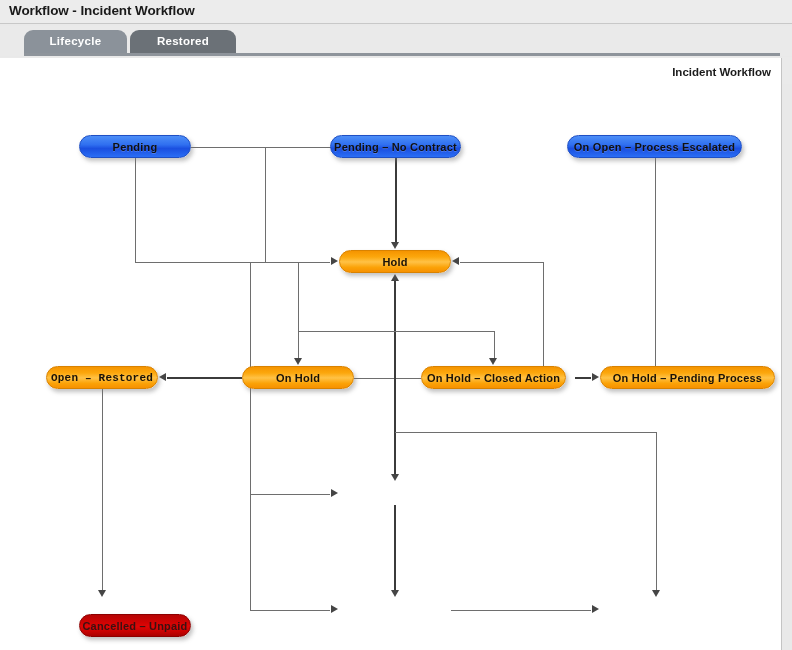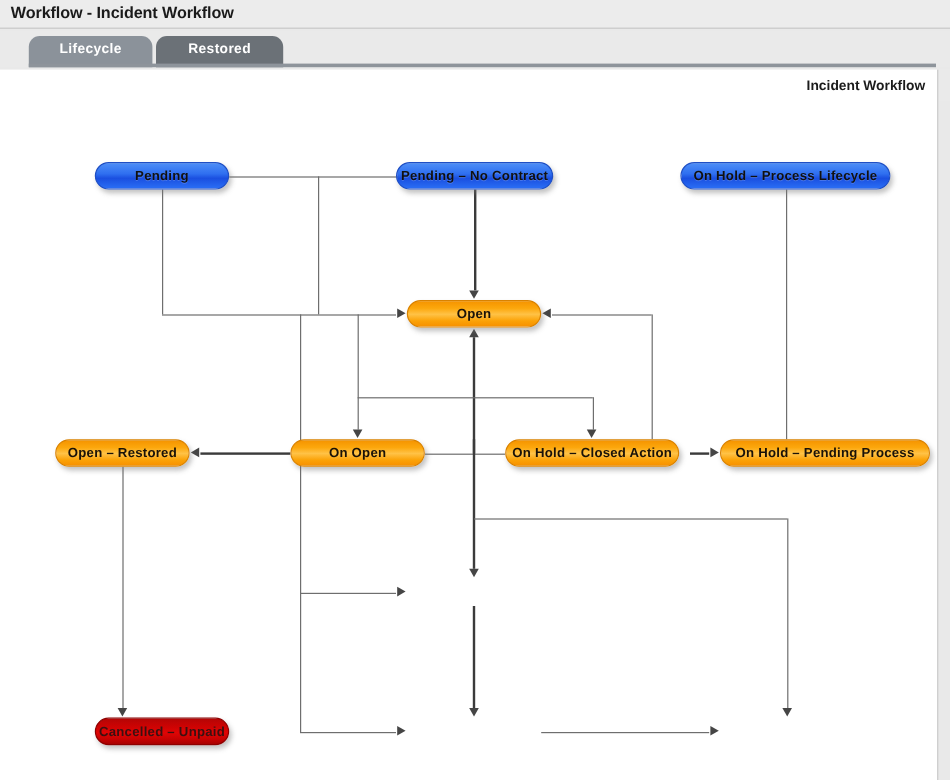--- a/index.html
+++ b/index.html
@@ -144,20 +144,21 @@
   }
   .node.orange {
     background: linear-gradient(to bottom, #f59400 0%, #fca70c 28%, #ffc246 52%, #fba207 78%, #f79100 100%);
     border: 1px solid #d98200;
     color: #1a1208;
   }
   .node.red {
     background: linear-gradient(to bottom, #b50505 0%, #d00303 35%, #e00505 55%, #c70202 80%, #a90101 100%);
     border: 1px solid #8d0000;
     color: #3b1111;
+    margin-top: 16px;
   }
 
   
   .ln { position: absolute; background: #6e6e6e; }
   .lnv { width: 1px; }
   .lnh { height: 1px; }
   .ln.dark { background: #3b3b3b; }
   .ln.dark.lnv { width: 2px; }
   .ln.dark.lnh { height: 2px; }
 
@@ -224,23 +225,23 @@
         <div class="arw down" style="left: 390.5px; top: 416px;"></div>
         <div class="ln lnv dark" style="left: 394px; top: 447px; height: 85px;"></div>
         <div class="arw down" style="left: 390.5px; top: 532px;"></div>
         <div class="ln lnh" style="top: 374px; left: 395px; width: 261px;"></div>
         <div class="ln lnv" style="left: 656px; top: 374px; height: 158px;"></div>
         <div class="arw down" style="left: 651.5px; top: 532px;"></div>
         <div class="ln lnh" style="top: 551.5px; left: 451px; width: 140px;"></div>
         <div class="arw right" style="left: 592px; top: 547px;"></div>
         <div class="node blue" style="left: 79px; top: 77px; width: 112px;">Pending</div>
         <div class="node blue" style="left: 330px; top: 77px; width: 131px;">Pending – No Contract</div>
-        <div class="node blue" style="left: 567px; top: 77px; width: 175px;">On Hold – Process Lifecycle</div>
-        <div class="node orange" style="left: 339px; top: 192px; width: 112px;">Open</div>
-        <div class="node orange" style="left: 46px; top: 308px; width: 112px;">Open – Restored</div>
-        <div class="node orange" style="left: 242px; top: 308px; width: 112px;">On Open</div>
+        <div class="node blue" style="left: 567px; top: 77px; width: 175px;">On Open – Process Escalated</div>
+        <div class="node orange" style="left: 339px; top: 192px; width: 112px;">Hold</div>
+        <div class="node orange" style="left: 46px; top: 308px; width: 112px; font-family: Liberation Mono, monospace;">Open – Restored</div>
+        <div class="node orange" style="left: 242px; top: 308px; width: 112px;">On Hold</div>
         <div class="node orange" style="left: 421px; top: 308px; width: 145px;">On Hold – Closed Action</div>
         <div class="node orange" style="left: 600px; top: 308px; width: 175px;">On Hold – Pending Process</div>
         <div class="node red" style="left: 79px; top: 540px; width: 112px;">Cancelled – Unpaid</div>
       </div>
   </div>
 
 </div>
 
 </body></html>

